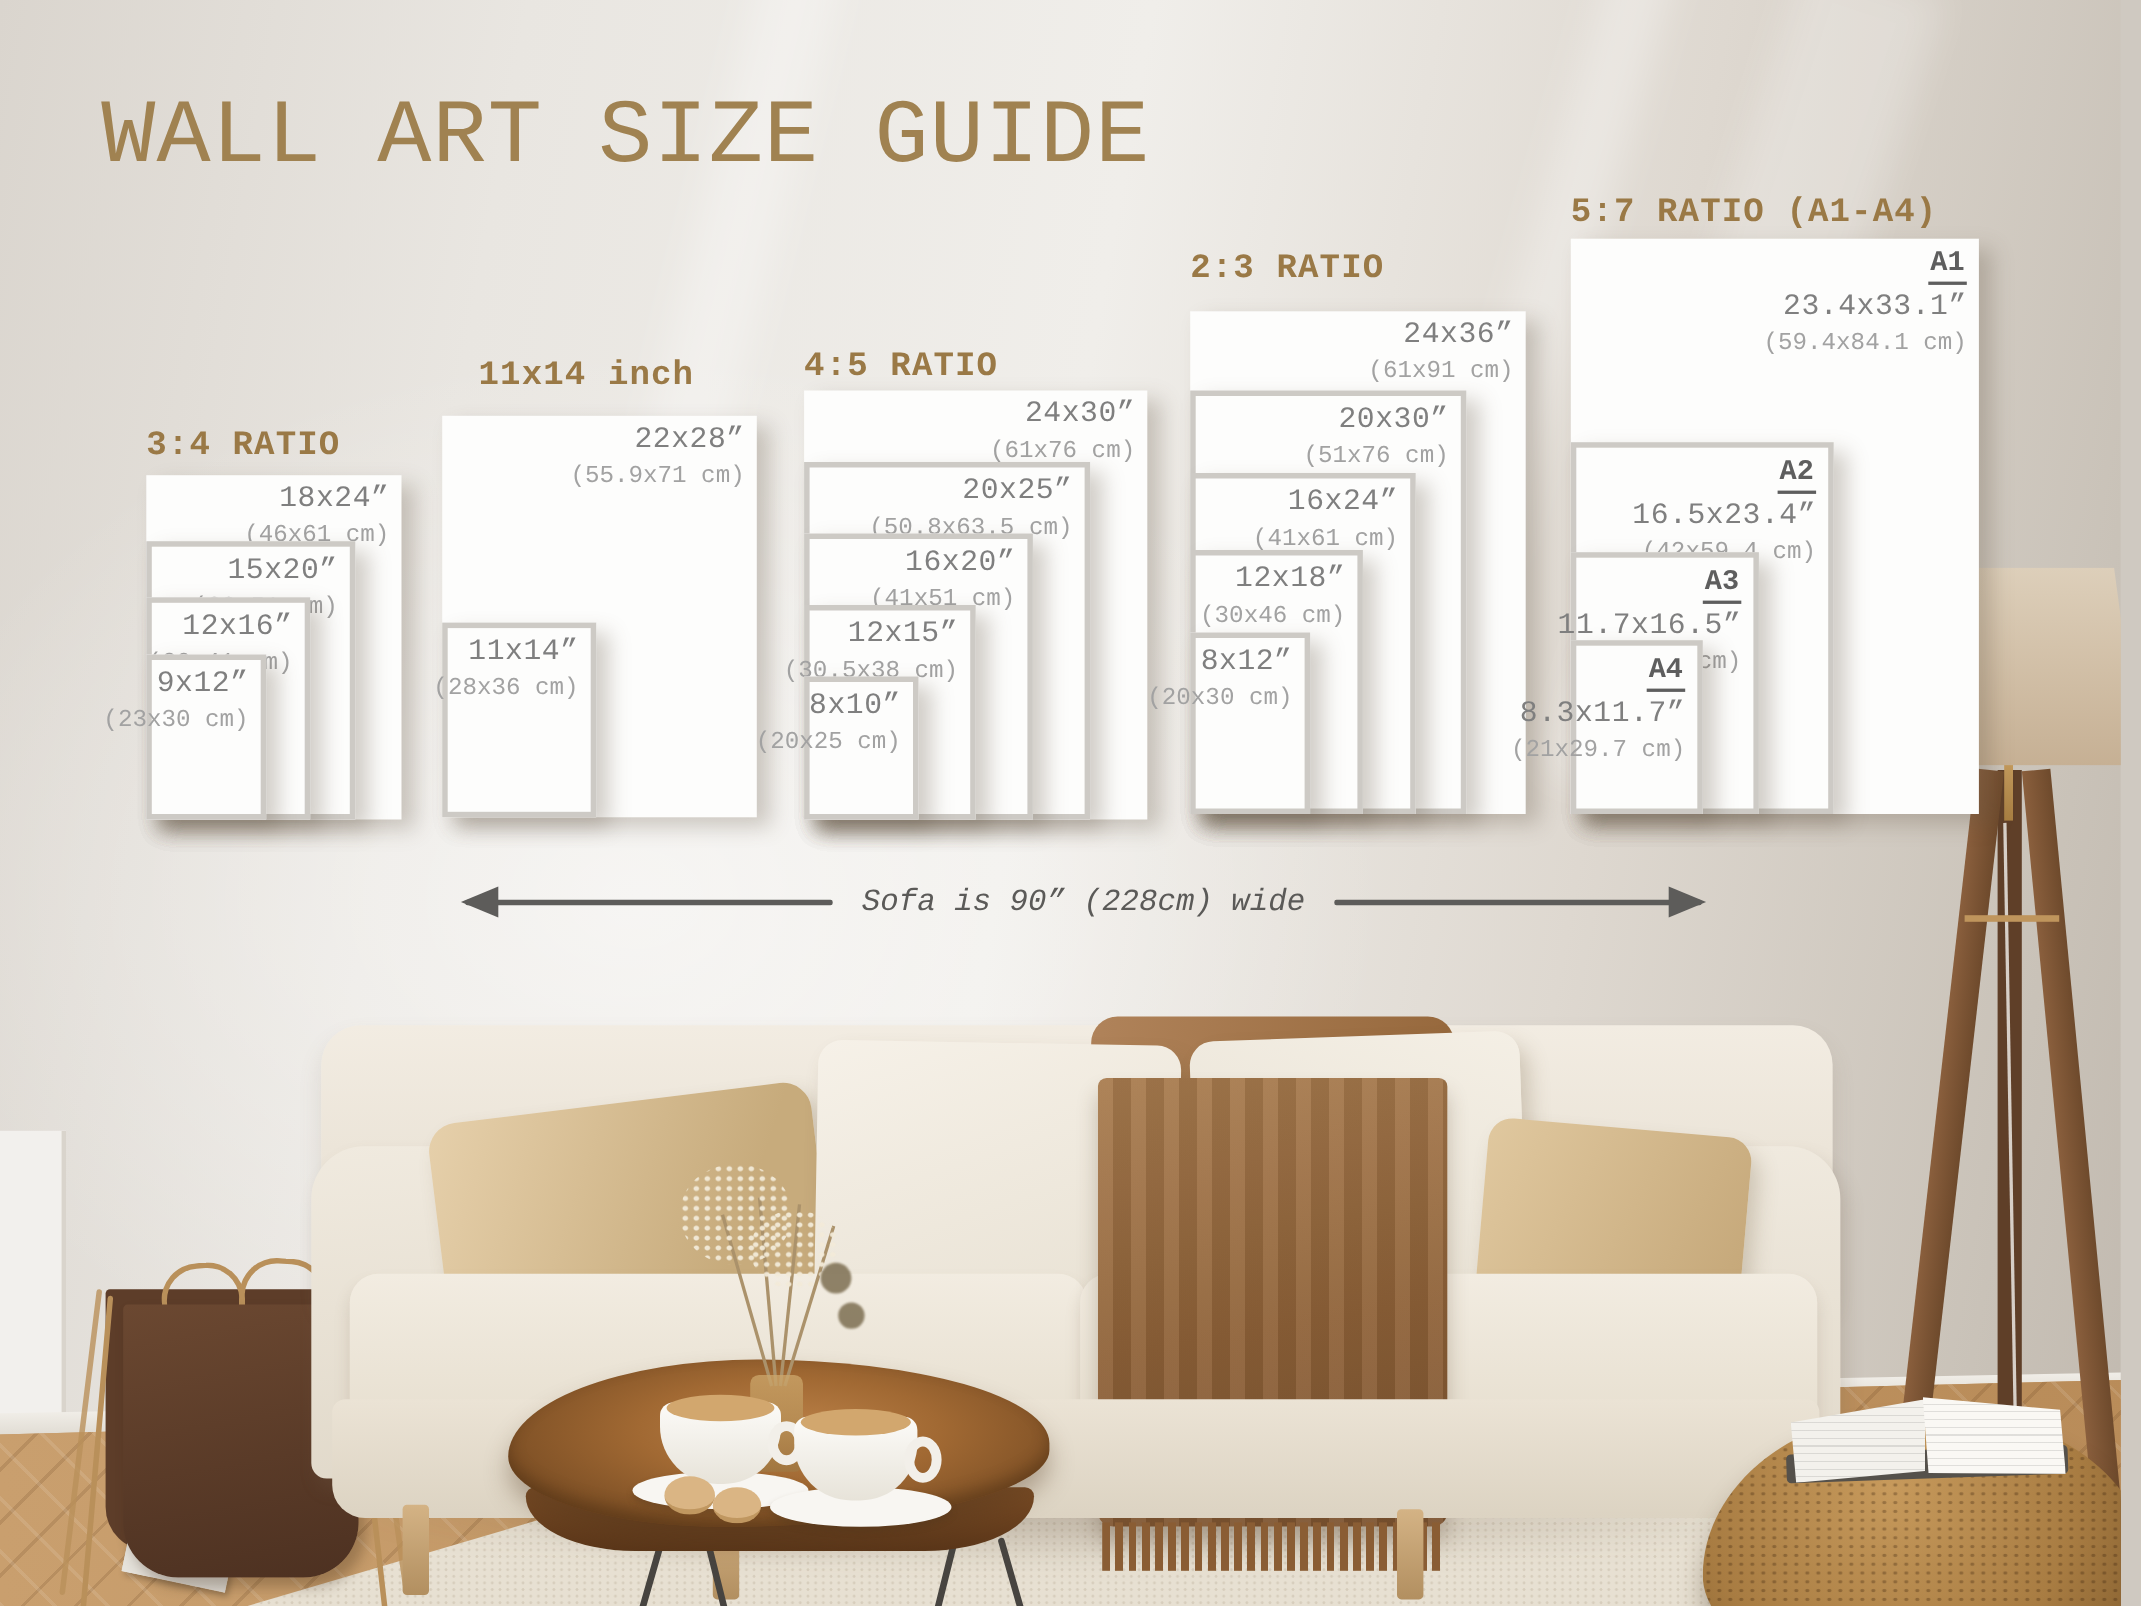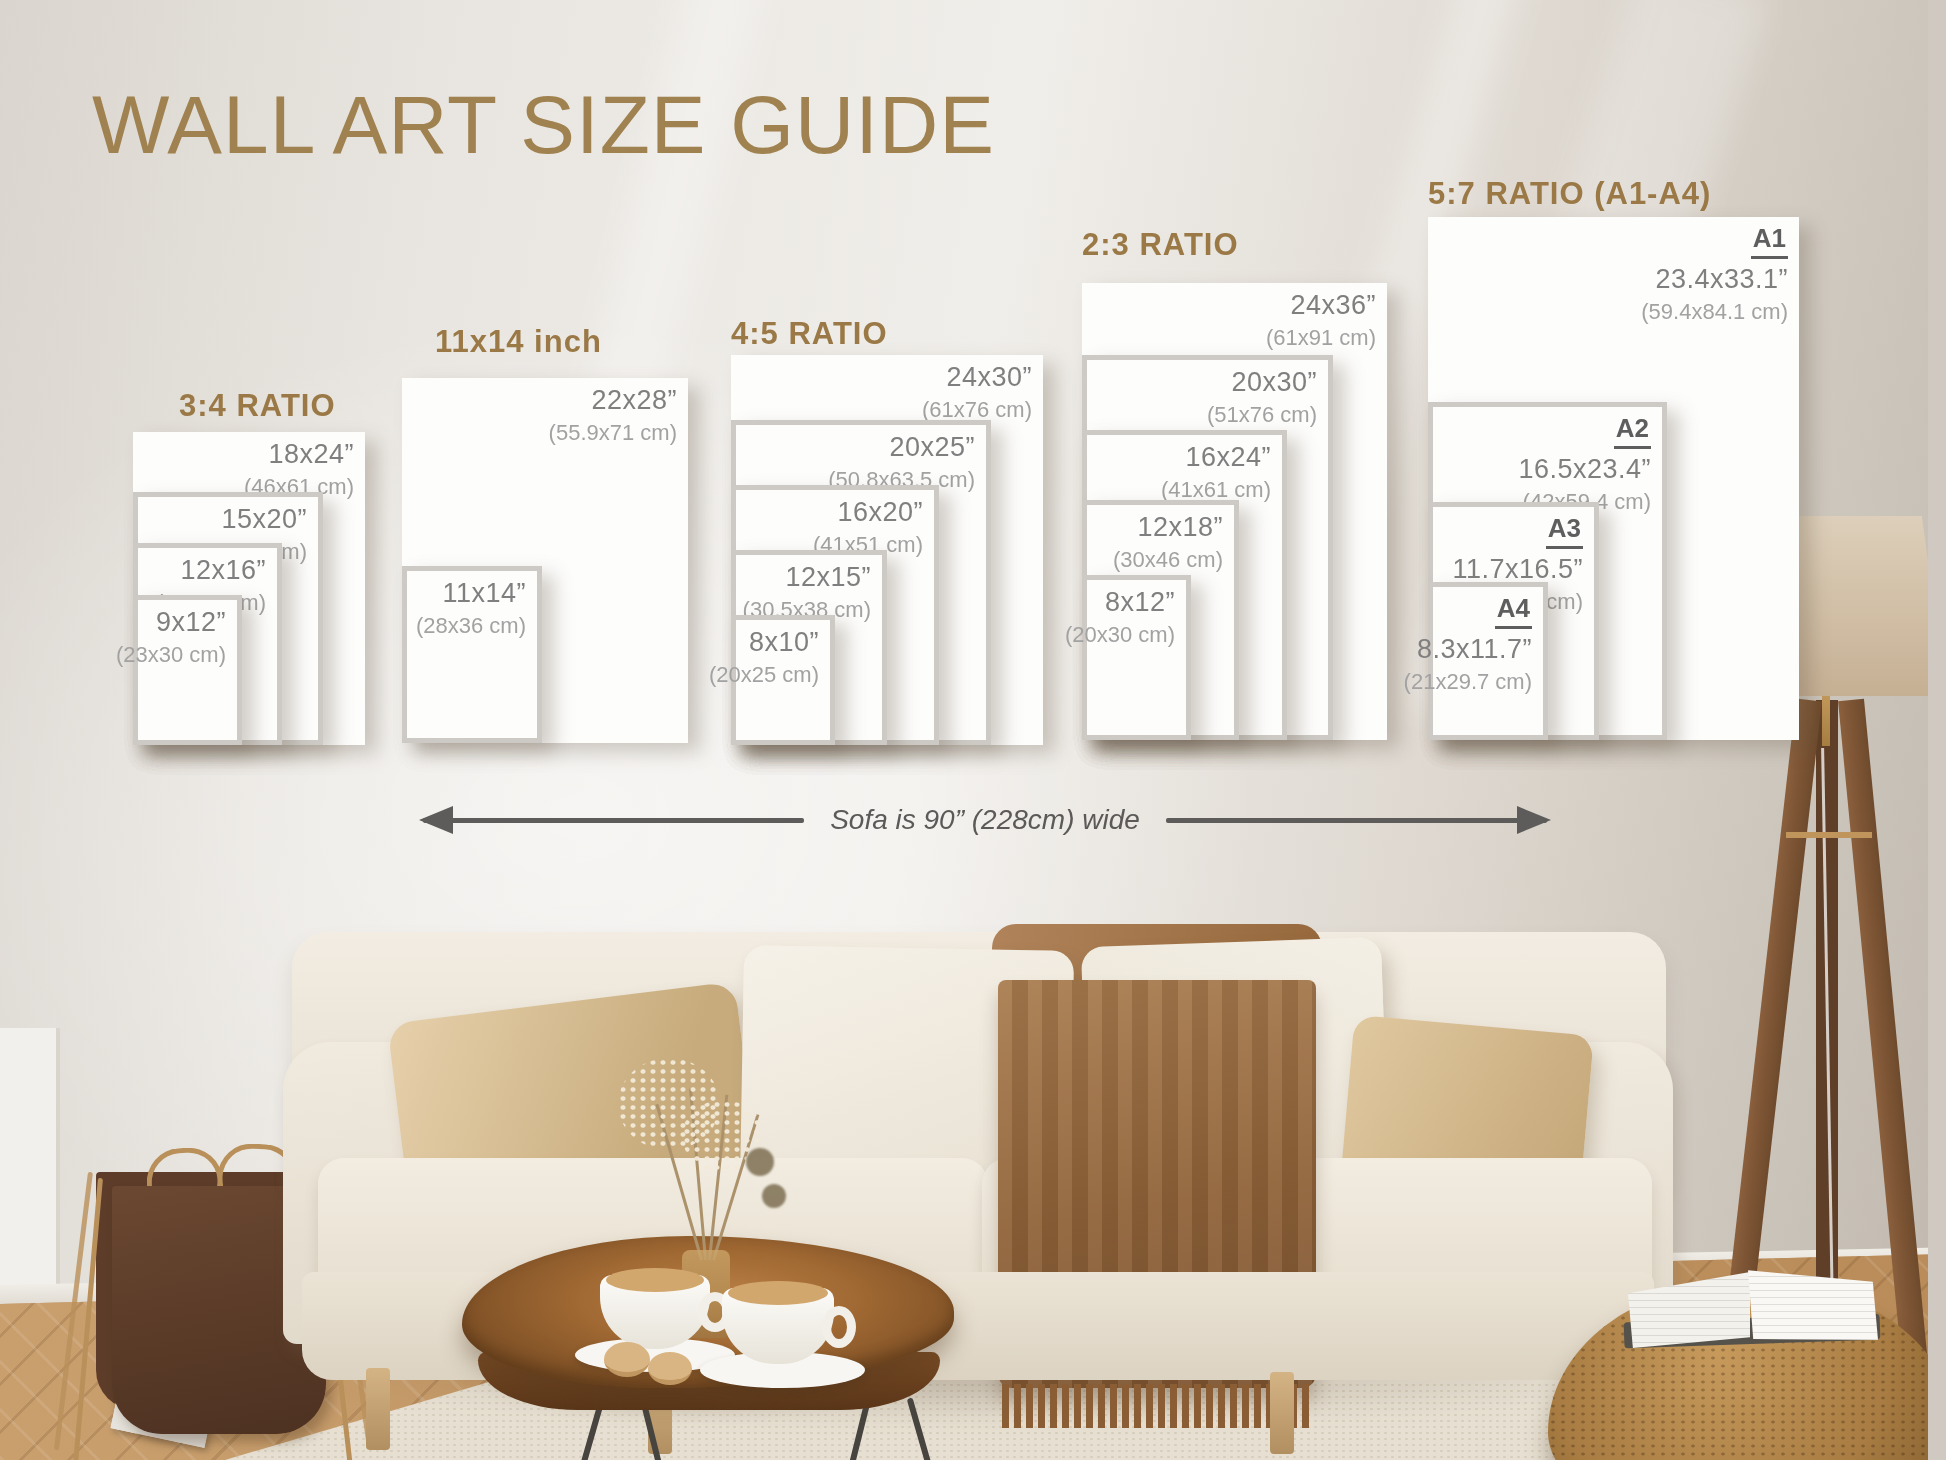--- a/index.html
+++ b/index.html
@@ -1,17 +1,17 @@
 <!DOCTYPE html>
 <html><head>
 <meta charset="utf-8">
 <style>
   html,body{margin:0;padding:0;background:#cfc9c1;}
   .canvas{position:relative;width:1928px;height:1460px;overflow:hidden;
-          font-family:Liberation Sans, sans-serif;}
+          font-family:Liberation Mono, monospace;}
   .abs{position:absolute;}
 
   
   .wall{inset:0;
     background:
       radial-gradient(ellipse 980px 720px at 30% 56%, rgba(255,255,255,.55), rgba(255,255,255,0) 70%),
       linear-gradient(100deg,#dad5ce 0%,#e9e6e1 22%,#f0eeea 48%,#ded8d0 72%,#c9c2b8 92%,#c1b9af 100%);}
   .streak{background:rgba(255,255,255,.30);filter:blur(16px);}
   .streak1{left:622px;top:-60px;width:72px;height:640px;transform:rotate(14deg);}
   .streak2{left:1392px;top:-70px;width:60px;height:580px;transform:rotate(16deg);}
@@ -169,21 +169,21 @@
 <div class="canvas">
 
   <div class="abs wall"></div>
   <div class="abs streak streak1"></div>
   <div class="abs streak streak2"></div>
   <div class="abs streak streak3"></div>
 
   <div class="abs main-title">WALL ART SIZE GUIDE</div>
 
   <div id="groups">
-      <div class="abs group-title" style="left: 133px; top: 388px; margin-left: 46px;">3:4 RATIO</div>
+      <div class="abs group-title" style="left: 133px; top: 388px;">3:4 RATIO</div>
       <div class="abs frame" style="left: 133px; top: 432px; width: 232px; height: 313px; z-index: 2;">
         <div class="frame-label">
           <div class="fl-size">18x24”</div>
           <div class="fl-cm">(46x61 cm)</div>
         </div>
       </div>
       <div class="abs frame nested" style="left: 133px; top: 492px; width: 190px; height: 253px; z-index: 3;">
         <div class="frame-label">
           <div class="fl-size">15x20”</div>
           <div class="fl-cm">(38x51 cm)</div>

